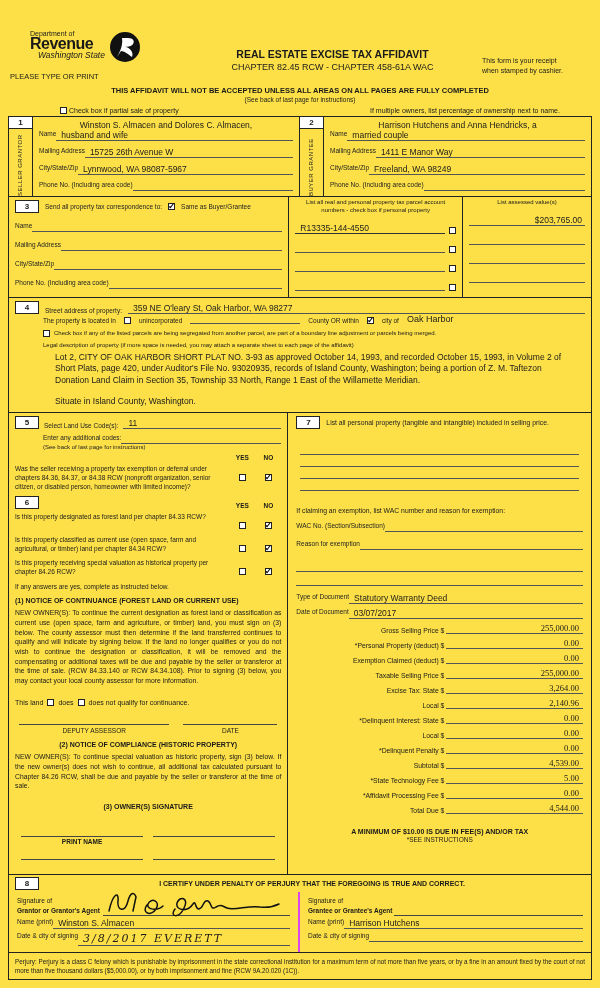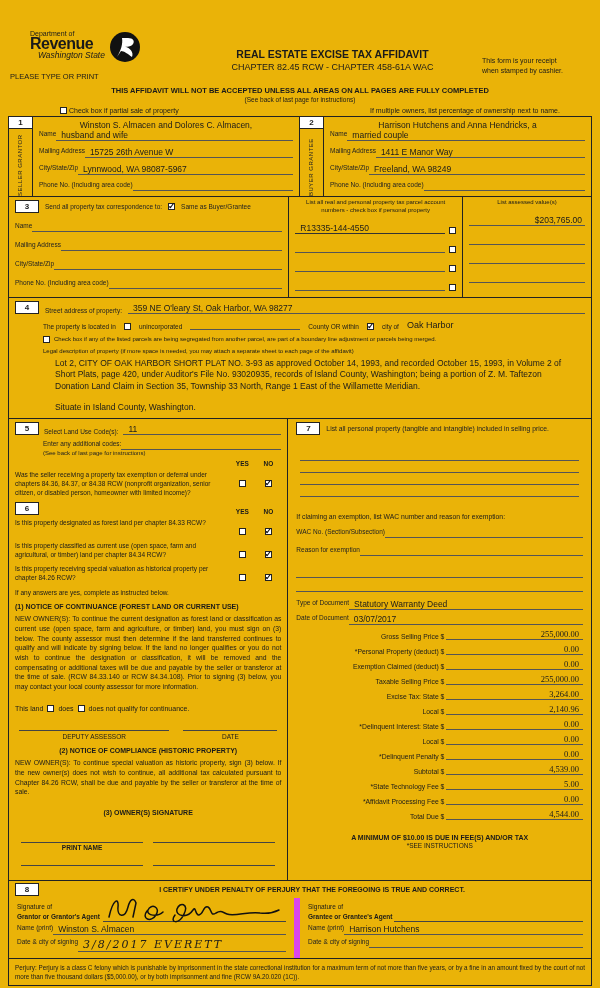--- a/index.html
+++ b/index.html
@@ -1,18 +1,18 @@
 <!DOCTYPE html>
 <html><head>
 <meta charset="utf-8">
 <style>
   * { box-sizing: border-box; margin: 0; padding: 0; }
   html,body { background:#e9e9e9; }
   body { font-family:"Liberation Sans", sans-serif; color:#1a1a1a; }
-  .page { width:600px; height:988px; background:#eab308; margin:0 auto; padding:4px 8px 0 8px; overflow:hidden; position:relative; }
+  .page { width:600px; height:988px; background:#fde047; margin:0 auto; padding:4px 8px 0 8px; overflow:hidden; position:relative; }
 
   
   .hdr { display:flex; margin-top:26px; }
   .hdr-left { width:175px; }
   .logo-row { display:flex; align-items:flex-start; gap:3px; padding-left:22px; }
   .dept { font-size:7px; }
   .rev { font-size:16px; font-weight:bold; letter-spacing:-0.5px; line-height:13px; }
   .wa { font-size:8.5px; font-style:italic; padding-left:8px; }
   .please { font-size:7.5px; margin-top:4px; padding-left:2px; }
   .hdr-center { flex:1; text-align:center; padding-top:18px; }
@@ -53,21 +53,21 @@
   .s3-mid { width:30%; border-left:1px solid #222; border-right:1px solid #222; padding:2px 6px 6px 6px; }
   .s3-right { width:22%; padding:2px 6px 6px 6px; }
   .colhead { font-size:6px; text-align:center; line-height:1.3; }
   .parcel-row { display:flex; align-items:flex-end; margin-top:8px; gap:4px; }
   .parcel-row .fld { min-height:11px; }
   .assessed-row { margin-top:8px; }
   .assessed-row .fld { justify-content:flex-end; min-height:11px; }
 
   
   .sec4 { border-bottom:1px solid #222; padding:3px 6px 6px 6px; }
-  .inlinebits { display:flex; align-items:flex-end; gap:8px; font-size:6.5px; margin-top:6px; padding-left:28px; }
+  .inlinebits { display:flex; align-items:flex-end; gap:8px; font-size:6.5px; padding-left:28px; }
   .blank-underline { border-bottom:1px solid #555; width:110px; display:inline-block; }
   .cbline { display:flex; gap:4px; font-size:6px; margin-top:6px; padding-left:28px; align-items:flex-start; }
   .legal-lbl { font-size:6px; margin-top:5px; padding-left:28px; }
   .legal-text { font-size:8.5px; line-height:1.35; margin-top:4px; padding:0 10px 0 40px; }
   .situate { font-size:8.5px; margin-top:10px; padding-left:40px; }
 
   
   .mid { display:flex; border-bottom:1px solid #222; }
   .mid-left { width:48%; border-right:1px solid #222; padding:3px 6px 6px 6px; }
   .mid-right { width:52%; padding:3px 8px 6px 8px; }
@@ -98,21 +98,21 @@
   .money-val { flex:1; border-bottom:1px solid #555; text-align:right; font-size:8.5px; padding:0 4px 0 0; min-height:10px;font-family:Liberation Serif, serif; }
   .minimum { font-size:7px; font-weight:bold; text-align:center; margin-top:14px; }
   .seeinstr { font-size:6.5px; text-align:center; margin-top:1px; }
 
   
   .sec8 { border-bottom:1px solid #222; }
   .cert-row { display:flex; align-items:center; padding:2px 6px; }
   .cert-txt { flex:1; text-align:center; font-size:7px; font-weight:bold; }
   .sig-cols { display:flex; }
   .sig-col { width:50%; padding:0 8px 6px 8px; }
-  .sig-col:first-child { border-right:6px solid #d946ef; }
+  .sig-col:first-child { border-right:2px solid #d946ef; }
   .sig-label2 { font-size:6.5px; font-weight:bold; }
   .sigline { display:flex; align-items:flex-end; }
   .sigline .lab { width:86px; flex:none; font-size:6.5px; line-height:1.5; }
   .sig-art { position:relative; flex:1; border-bottom:1px solid #444; height:24px; }
   .sig-art svg { position:absolute; left:0; bottom:-4px; }
   .hand { font-family:"DejaVu Serif", serif; font-style:italic; font-size:11px; letter-spacing:2px; }
 
   .perjury { font-size:6.3px; line-height:1.45; padding:4px 6px; text-align:justify; }
 </style>
 </head>

